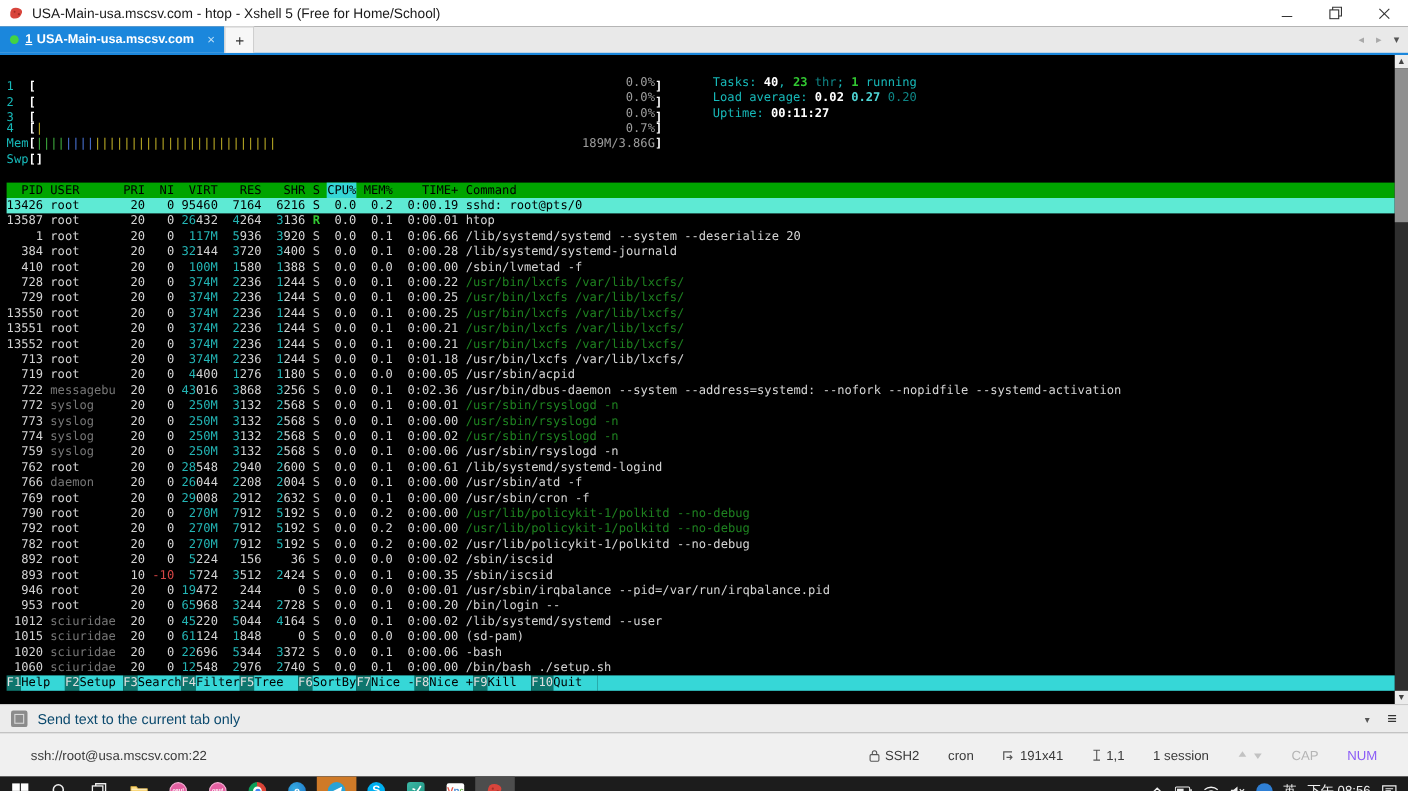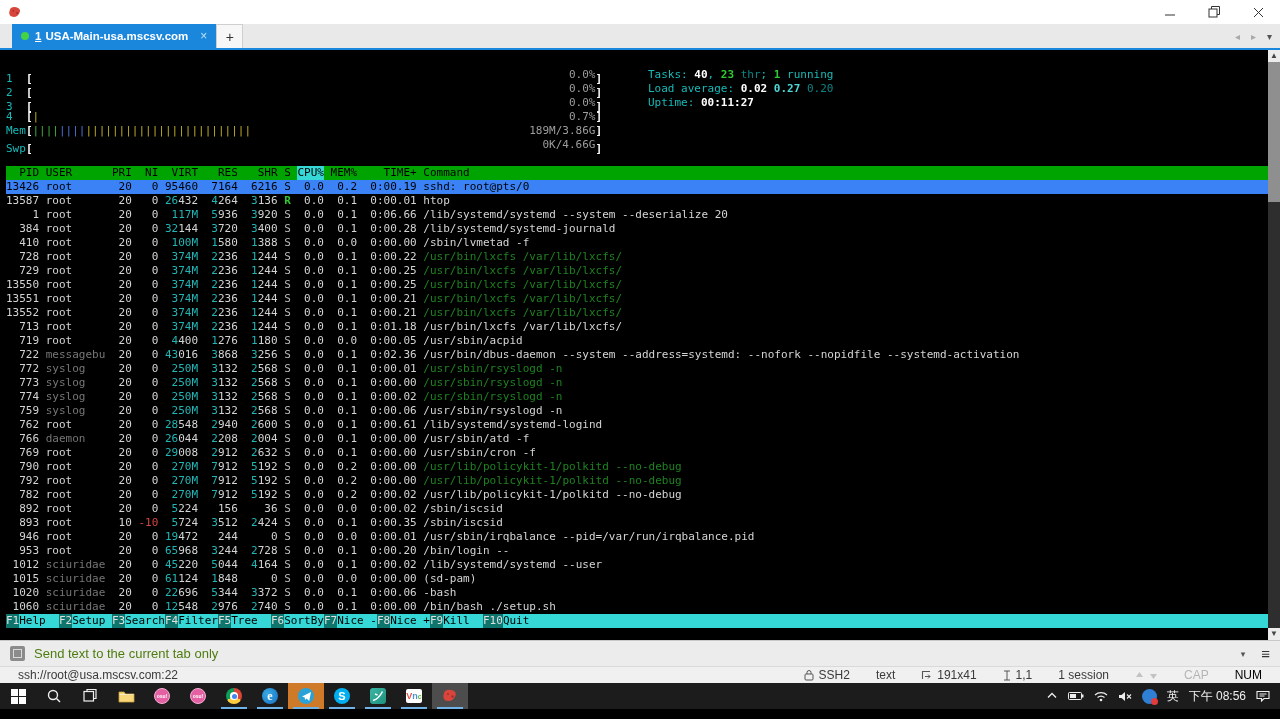--- a/index.html
+++ b/index.html
@@ -8,21 +8,21 @@
 
   
   #titlebar{height:24px;background:#ffffff;display:flex;align-items:center;padding-left:8px}
   .app-icon{width:14px;height:13px;flex:0 0 auto}
   #titlebar .title{font-size:12.5px;color:#1a1a1a;margin-left:7px;white-space:nowrap}
   #win-controls{margin-left:auto;display:flex;height:100%}
   .win-btn{width:44px;display:flex;align-items:center;justify-content:center;color:#333}
 
   
   #tabbar{height:26px;background:#e9e9e9;display:flex;align-items:flex-end;position:relative;border-bottom:2px solid #1b87dc}
-  .tab{height:24px;margin-left:12px;background:#1b87dc;display:flex;align-items:center;padding:0 9px;gap:6px}
+  .tab{height:24px;margin-left:0;background:#1b87dc;display:flex;align-items:center;padding:0 9px;gap:6px}
   .tab-dot{width:8px;height:8px;border-radius:50%;background:#43d343}
   .tab-label{color:#fff;font-weight:bold;font-size:11.5px;white-space:pre}
   .tab-index{text-decoration:underline;margin-right:4px}
   .tab-close{color:#bfe0f7;font-size:12px;margin-left:6px}
   .newtab{height:24px;width:27px;background:#f7f7f7;border:1px solid #cfcfcf;border-bottom:none;display:flex;align-items:center;justify-content:center;color:#333;font-size:14px}
   .tab-nav{position:absolute;right:8px;top:0;height:24px;display:flex;align-items:center;gap:11px;color:#a9a9a9;font-size:10px}
   .tab-nav .caret{color:#555}
 
   
   #terminal{position:relative;height:590px;background:#000;font-family:"DejaVu Sans Mono",monospace;font-size:11px}
@@ -42,48 +42,48 @@
   .c-num{color:#23b5b5}
   .c-bar-green{color:#3fae3f}
   .c-bar-blue{color:#4a74d8}
   .c-bar-yellow{color:#bcad25}
   .meter-inner{display:inline-flex;width:85ch}
   .meter-inner .fill{flex:1}
   .hdr-row{background:#00a400;display:flex}
   .hdr{color:#000}
   .hdr-sort{background:#36d7d7}
   .hdr-fill{flex:1}
-  .row.sel{background:#3b82f6}
+  .row.sel{background:#5eead4}
   .row.sel span{color:#000 !important;font-weight:normal}
   #summary{position:absolute;left:648px;top:0}
   #summary .trow{white-space:pre}
   .fkeybar{display:flex;height:14px;line-height:14px;white-space:pre}
   .fk-key{color:#e0e0e0;background:#0f766e}
   .fk-label{color:#000;background:#36d7d7}
   .fk-fill{flex:1;background:#36d7d7}
   #scrollbar{position:absolute;right:0;top:0;width:12px;height:590px;background:#2e2e2e}
   .sb-btn{height:12px;background:#ececec;color:#444;font-size:8px;line-height:12px;text-align:center;font-family:"Liberation Sans",sans-serif}
   .sb-btn.bottom{position:absolute;bottom:0;left:0;width:12px}
   .sb-thumb{position:absolute;top:12px;left:0;width:12px;height:140px;background:#8f8f8f}
 
   
   #sendbar{height:26px;background:#ececec;border-top:1px solid #c9c9c9;display:flex;align-items:center;padding:0 10px;gap:9px}
   .send-icon{width:15px;height:15px;background:#8b8b8b;border-radius:2px;position:relative}
   .send-icon:after{content:"";position:absolute;inset:3px;border:1px solid #d9d9d9}
-  .send-text{color:#4d7c0f;font-size:13px}
+  .send-text{color:#0c4a6e;font-size:13px}
   .send-right{margin-left:auto;display:flex;align-items:center;gap:16px}
   .send-caret{color:#555;font-size:9px}
   .send-menu{color:#333;font-size:15px;line-height:10px}
 
   
-  #statusbar{height:17px;background:#f0f0f0;border-top:1px solid #d9d9d9;display:flex;align-items:center;padding:0 18px;font-size:12px;color:#3a3a3a}
+  #statusbar{height:40px;background:#f0f0f0;border-top:1px solid #d9d9d9;display:flex;align-items:center;padding:0 28px;font-size:12px;color:#3a3a3a}
   .sb-right{margin-left:auto;display:flex;align-items:center;gap:26px}
   .sb-item{display:flex;align-items:center;gap:5px;white-space:nowrap}
   .sb-dim{color:#b5b5b5}
-  .sb-num{color:#000000}
+  .sb-num{color:#8b5cf6}
 
   
   #taskbar{height:26px;background:#1c1c1c;display:flex;align-items:stretch}
   .tb-slot{width:36px;display:flex;align-items:center;justify-content:center;position:relative;flex:0 0 auto}
   .tb-slot.hl-orange{background:#cf7a28}
   .tb-slot.hl-gray{background:#4d4d4d}
   .tb-underline:after{content:"";position:absolute;bottom:0;left:5px;right:5px;height:2px;background:#6fb3e8}
   .tb-tray{margin-left:auto;display:flex;align-items:center;gap:10px;padding:0 10px;color:#f0f0f0;font-size:12px}
   .osu-circle{width:16px;height:16px;border-radius:50%;background:#e460a2;border:1.5px solid #f4b0d4;color:#fff;font-size:5px;font-weight:bold;display:flex;align-items:center;justify-content:center}
   .chrome-icon{width:16px;height:16px;border-radius:50%;background:conic-gradient(#db4437 0 120deg,#ffcd40 120deg 240deg,#0f9d58 240deg 360deg);display:flex;align-items:center;justify-content:center}
@@ -101,20 +101,21 @@
 </style>
 </head>
 <body>
 
 <div id="titlebar">
   <svg class="app-icon" viewBox="0 0 16 14">
       <path d="M3 2 q4 -2.5 9 0 q3 2 1 5.5 q-2 4.5 -6.5 4.5 q-4.5 0 -5 -3.5 q-0.5 -3.5 1.5 -6.5" fill="#d8453c"></path>
       <circle cx="6" cy="5" r="1" fill="#a32e27"></circle>
       <circle cx="10.5" cy="7.5" r="1.2" fill="#a32e27"></circle>
     </svg>
+  <span class="title">USA-Main-usa.mscsv.com - htop - Xshell 5 (Free for Home/School)</span>
   <div id="win-controls">
     <div class="win-btn">
         <svg width="10" height="10">
           <line x1="0" y1="8" x2="10" y2="8" stroke="#333" stroke-width="1"></line>
         </svg>
       </div>
     <div class="win-btn">
         <svg width="12" height="12">
           <rect x="1" y="3" width="8" height="8" fill="#fff" stroke="#333"></rect>
           <path d="M3.5 3 V0.5 H11.5 V8.5 H9" fill="none" stroke="#333"></path>
@@ -144,21 +145,21 @@
 </div>
 
 <div id="terminal">
   <div id="term-lines">
       <div class="trow"></div>
       <div class="trow"><span class="c-cyan">1  </span><span class="c-wb">[</span><span class="meter-inner"><span class="fill"></span><span class="c-gray">0.0%</span></span><span class="c-wb">]</span></div>
       <div class="trow"><span class="c-cyan">2  </span><span class="c-wb">[</span><span class="meter-inner"><span class="fill"></span><span class="c-gray">0.0%</span></span><span class="c-wb">]</span></div>
       <div class="trow"><span class="c-cyan">3  </span><span class="c-wb">[</span><span class="meter-inner"><span class="fill"></span><span class="c-gray">0.0%</span></span><span class="c-wb">]</span></div>
       <div class="trow"><span class="c-cyan">4  </span><span class="c-wb">[</span><span class="meter-inner"><span class="c-bar-yellow">|</span><span class="fill"></span><span class="c-gray">0.7%</span></span><span class="c-wb">]</span></div>
       <div class="trow"><span class="c-cyan">Mem</span><span class="c-wb">[</span><span class="meter-inner"><span class="c-bar-green">||||</span><span class="c-bar-blue">||||</span><span class="c-bar-yellow">|||||||||||||||||||||||||</span><span class="fill"></span><span class="c-gray">189M/3.86G</span></span><span class="c-wb">]</span></div>
-      <div class="trow"><span class="c-cyan">Swp</span><span class="c-wb">[</span><span class="meter-inner"><span class="fill"></span><span class="c-gray">0K/4.66G</span></span><span class="c-wb">]</span></div>
+      <div class="trow"><span class="c-cyan">Swp</span><span class="c-wb">[</span><span class="c-wb">]</span></div>
       <div class="trow"></div>
       <div class="trow hdr-row"><span class="hdr">  PID</span><span class="hdr"> </span><span class="hdr">USER     </span><span class="hdr"> </span><span class="hdr">PRI</span><span class="hdr"> </span><span class="hdr"> NI</span><span class="hdr"> </span><span class="hdr"> VIRT</span><span class="hdr"> </span><span class="hdr">  RES</span><span class="hdr"> </span><span class="hdr">  SHR</span><span class="hdr"> </span><span class="hdr">S</span><span class="hdr"> </span><span class="hdr hdr-sort">CPU%</span><span class="hdr"> </span><span class="hdr">MEM%</span><span class="hdr"> </span><span class="hdr">   TIME+</span><span class="hdr"> </span><span class="hdr">Command</span><span class="hdr-fill"></span></div>
       <div class="trow row sel"><span class="c-white">13426</span><span class="c-white"> </span><span class="c-white">root     </span><span class="c-white"> </span><span class="c-white"> 20</span><span class="c-white"> </span><span class="c-white">  0</span><span class="c-white"> </span><span class="c-white"></span><span class="c-num">95</span><span class="c-white">460</span><span class="c-white"> </span><span class="c-white"> </span><span class="c-num">7</span><span class="c-white">164</span><span class="c-white"> </span><span class="c-white"> </span><span class="c-num">6</span><span class="c-white">216</span><span class="c-white"> </span><span class="c-lgray">S</span><span class="c-white"> </span><span class="c-white"> 0.0</span><span class="c-white"> </span><span class="c-white"> 0.2</span><span class="c-white"> </span><span class="c-white"> 0:00.19</span><span class="c-white"> </span><span class="c-white">sshd: root@pts/0</span></div>
       <div class="trow row"><span class="c-white">13587</span><span class="c-white"> </span><span class="c-white">root     </span><span class="c-white"> </span><span class="c-white"> 20</span><span class="c-white"> </span><span class="c-white">  0</span><span class="c-white"> </span><span class="c-white"></span><span class="c-num">26</span><span class="c-white">432</span><span class="c-white"> </span><span class="c-white"> </span><span class="c-num">4</span><span class="c-white">264</span><span class="c-white"> </span><span class="c-white"> </span><span class="c-num">3</span><span class="c-white">136</span><span class="c-white"> </span><span class="c-green">R</span><span class="c-white"> </span><span class="c-white"> 0.0</span><span class="c-white"> </span><span class="c-white"> 0.1</span><span class="c-white"> </span><span class="c-white"> 0:00.01</span><span class="c-white"> </span><span class="c-white">htop</span></div>
       <div class="trow row"><span class="c-white">    1</span><span class="c-white"> </span><span class="c-white">root     </span><span class="c-white"> </span><span class="c-white"> 20</span><span class="c-white"> </span><span class="c-white">  0</span><span class="c-white"> </span><span class="c-white"> </span><span class="c-num">117M</span><span class="c-white"> </span><span class="c-white"> </span><span class="c-num">5</span><span class="c-white">936</span><span class="c-white"> </span><span class="c-white"> </span><span class="c-num">3</span><span class="c-white">920</span><span class="c-white"> </span><span class="c-lgray">S</span><span class="c-white"> </span><span class="c-white"> 0.0</span><span class="c-white"> </span><span class="c-white"> 0.1</span><span class="c-white"> </span><span class="c-white"> 0:06.66</span><span class="c-white"> </span><span class="c-white">/lib/systemd/systemd --system --deserialize 20</span></div>
       <div class="trow row"><span class="c-white">  384</span><span class="c-white"> </span><span class="c-white">root     </span><span class="c-white"> </span><span class="c-white"> 20</span><span class="c-white"> </span><span class="c-white">  0</span><span class="c-white"> </span><span class="c-white"></span><span class="c-num">32</span><span class="c-white">144</span><span class="c-white"> </span><span class="c-white"> </span><span class="c-num">3</span><span class="c-white">720</span><span class="c-white"> </span><span class="c-white"> </span><span class="c-num">3</span><span class="c-white">400</span><span class="c-white"> </span><span class="c-lgray">S</span><span class="c-white"> </span><span class="c-white"> 0.0</span><span class="c-white"> </span><span class="c-white"> 0.1</span><span class="c-white"> </span><span class="c-white"> 0:00.28</span><span class="c-white"> </span><span class="c-white">/lib/systemd/systemd-journald</span></div>
       <div class="trow row"><span class="c-white">  410</span><span class="c-white"> </span><span class="c-white">root     </span><span class="c-white"> </span><span class="c-white"> 20</span><span class="c-white"> </span><span class="c-white">  0</span><span class="c-white"> </span><span class="c-white"> </span><span class="c-num">100M</span><span class="c-white"> </span><span class="c-white"> </span><span class="c-num">1</span><span class="c-white">580</span><span class="c-white"> </span><span class="c-white"> </span><span class="c-num">1</span><span class="c-white">388</span><span class="c-white"> </span><span class="c-lgray">S</span><span class="c-white"> </span><span class="c-white"> 0.0</span><span class="c-white"> </span><span class="c-white"> 0.0</span><span class="c-white"> </span><span class="c-white"> 0:00.00</span><span class="c-white"> </span><span class="c-white">/sbin/lvmetad -f</span></div>
       <div class="trow row"><span class="c-white">  728</span><span class="c-white"> </span><span class="c-white">root     </span><span class="c-white"> </span><span class="c-white"> 20</span><span class="c-white"> </span><span class="c-white">  0</span><span class="c-white"> </span><span class="c-white"> </span><span class="c-num">374M</span><span class="c-white"> </span><span class="c-white"> </span><span class="c-num">2</span><span class="c-white">236</span><span class="c-white"> </span><span class="c-white"> </span><span class="c-num">1</span><span class="c-white">244</span><span class="c-white"> </span><span class="c-lgray">S</span><span class="c-white"> </span><span class="c-white"> 0.0</span><span class="c-white"> </span><span class="c-white"> 0.1</span><span class="c-white"> </span><span class="c-white"> 0:00.22</span><span class="c-white"> </span><span class="c-dimgreen">/usr/bin/lxcfs /var/lib/lxcfs/</span></div>
       <div class="trow row"><span class="c-white">  729</span><span class="c-white"> </span><span class="c-white">root     </span><span class="c-white"> </span><span class="c-white"> 20</span><span class="c-white"> </span><span class="c-white">  0</span><span class="c-white"> </span><span class="c-white"> </span><span class="c-num">374M</span><span class="c-white"> </span><span class="c-white"> </span><span class="c-num">2</span><span class="c-white">236</span><span class="c-white"> </span><span class="c-white"> </span><span class="c-num">1</span><span class="c-white">244</span><span class="c-white"> </span><span class="c-lgray">S</span><span class="c-white"> </span><span class="c-white"> 0.0</span><span class="c-white"> </span><span class="c-white"> 0.1</span><span class="c-white"> </span><span class="c-white"> 0:00.25</span><span class="c-white"> </span><span class="c-dimgreen">/usr/bin/lxcfs /var/lib/lxcfs/</span></div>
       <div class="trow row"><span class="c-white">13550</span><span class="c-white"> </span><span class="c-white">root     </span><span class="c-white"> </span><span class="c-white"> 20</span><span class="c-white"> </span><span class="c-white">  0</span><span class="c-white"> </span><span class="c-white"> </span><span class="c-num">374M</span><span class="c-white"> </span><span class="c-white"> </span><span class="c-num">2</span><span class="c-white">236</span><span class="c-white"> </span><span class="c-white"> </span><span class="c-num">1</span><span class="c-white">244</span><span class="c-white"> </span><span class="c-lgray">S</span><span class="c-white"> </span><span class="c-white"> 0.0</span><span class="c-white"> </span><span class="c-white"> 0.1</span><span class="c-white"> </span><span class="c-white"> 0:00.25</span><span class="c-white"> </span><span class="c-dimgreen">/usr/bin/lxcfs /var/lib/lxcfs/</span></div>
@@ -211,21 +212,21 @@
 <div id="statusbar">
   <span>ssh://root@usa.mscsv.com:22</span>
   <div class="sb-right">
     <span class="sb-item">
         <svg width="10" height="12">
           <rect x="1" y="5" width="8" height="6" rx="1" fill="none" stroke="#555"></rect>
           <path d="M3 5 V3.5 a2 2 0 0 1 4 0 V5" fill="none" stroke="#555"></path>
         </svg>
         <span>SSH2</span>
       </span>
-    <span class="sb-item">text</span>
+    <span class="sb-item">cron</span>
     <span class="sb-item">
         <svg width="11" height="10">
           <path d="M1.5 9 V1.5 H9" fill="none" stroke="#555" stroke-width="1.1"></path>
           <path d="M4 6.5 H9 M7 4.5 l2 2 -2 2" stroke="#555" fill="none"></path>
         </svg>
         <span>191x41</span>
       </span>
     <span class="sb-item">
         <svg width="8" height="11">
           <path d="M1 1 h6 M4 1 v9 M1 10 h6" stroke="#555" fill="none"></path>

